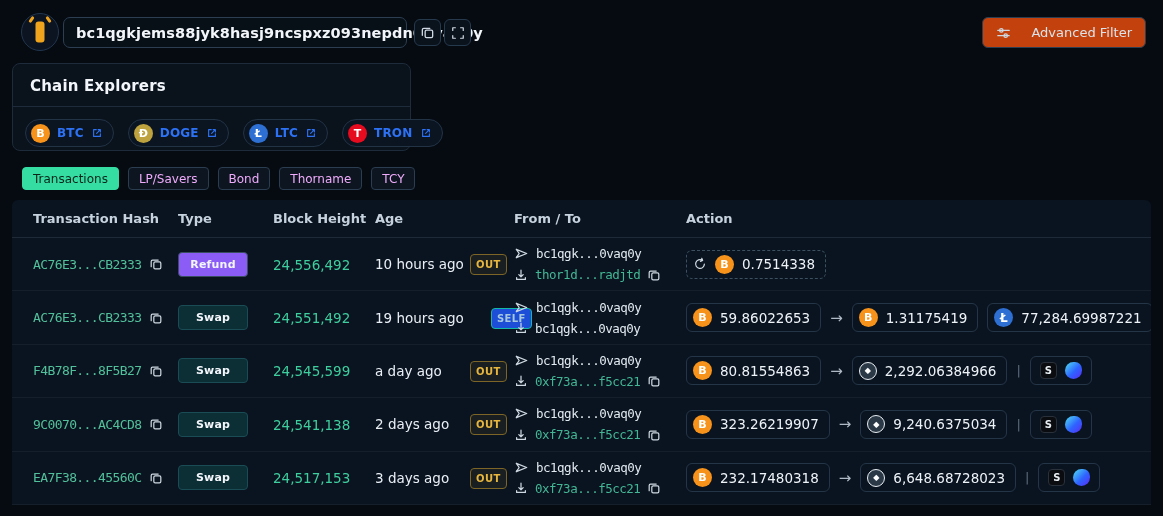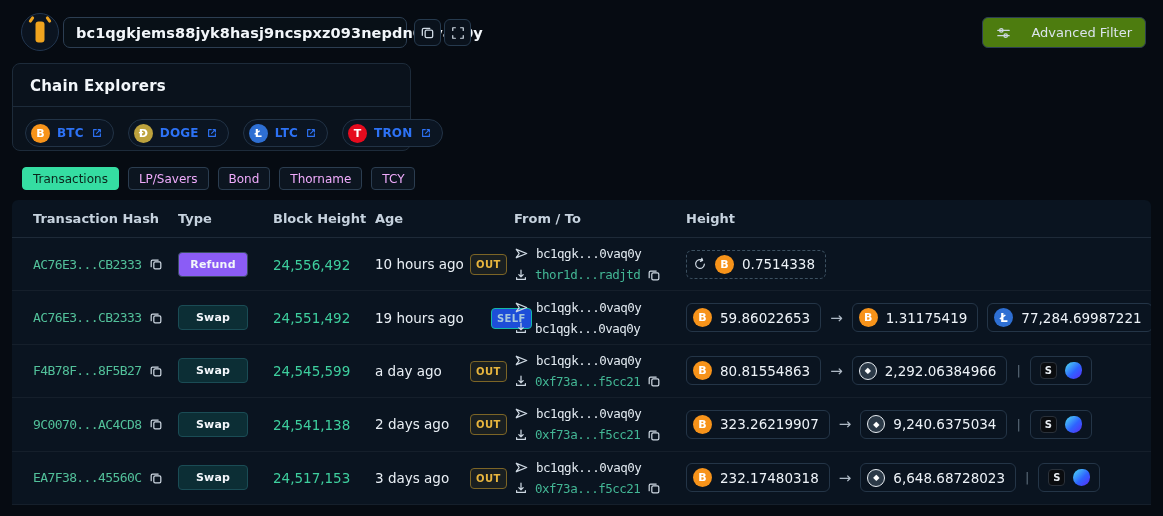--- a/index.html
+++ b/index.html
@@ -26,21 +26,21 @@
     border:1px solid #2c3e52; border-radius:7px; background:#081017;
     display:flex; align-items:center; padding:0 12px;
     font-size:14.5px; font-weight:bold; letter-spacing:0.1px; color:#f2f6fa; white-space:nowrap; }
 
   .icon-btn { position:absolute; top:19px; width:27px; height:27px; border:1px solid #263a4e;
     border-radius:6px; background:#0a121c; display:flex; align-items:center; justify-content:center; cursor:pointer; }
   .icon-btn.copy-top { left:414px; }
   .icon-btn.expand { left:444px; }
 
   .adv-filter { position:absolute; right:17px; top:17px; height:31px; border:1px solid #2c3e52;
-    border-radius:6px; background:#4d7c0f; display:flex; align-items:center; gap:20px;
+    border-radius:6px; background:#c2410c; display:flex; align-items:center; gap:20px;
     padding:0 13px; font-size:13px; color:#dbe4ec; cursor:pointer; }
 
   
   .explorer-card { position:absolute; left:12px; top:63px; width:399px; height:88px;
     border:1px solid #1d2b3a; border-radius:8px; background:#0a121c; }
   .card-title { padding:13px 17px 11px; font-size:15px; font-weight:bold; letter-spacing:0.2px;
     border-bottom:1px solid #1d2b3a; color:#f2f6fa; }
   .chips { display:flex; gap:14px; padding:12px 12px; }
   .chip { display:flex; align-items:center; gap:7px; height:28px; padding:0 10px 0 5px;
     border:1px solid #223346; border-radius:14px; background:#0b1522; cursor:pointer; }
@@ -194,21 +194,21 @@
 
 <div class="table">
 
   <div class="thead">
     <div>Transaction Hash</div>
     <div>Type</div>
     <div>Block Height</div>
     <div>Age</div>
     <div></div>
     <div>From / To</div>
-    <div>Height</div>
+    <div>Action</div>
   </div>
 
   <div class="tr">
     <div class="td-hash">
       <span class="hash">AC76E3...CB2333</span>
       <svg width="14" height="14" viewBox="0 0 16 16">
         <rect class="stroke-ic" x="5.5" y="5.5" width="8" height="8" rx="1.5"></rect>
         <path class="stroke-ic" d="M10.5 3.5 H4 a1.5 1.5 0 0 0 -1.5 1.5 V11"></path>
       </svg>
     </div>

